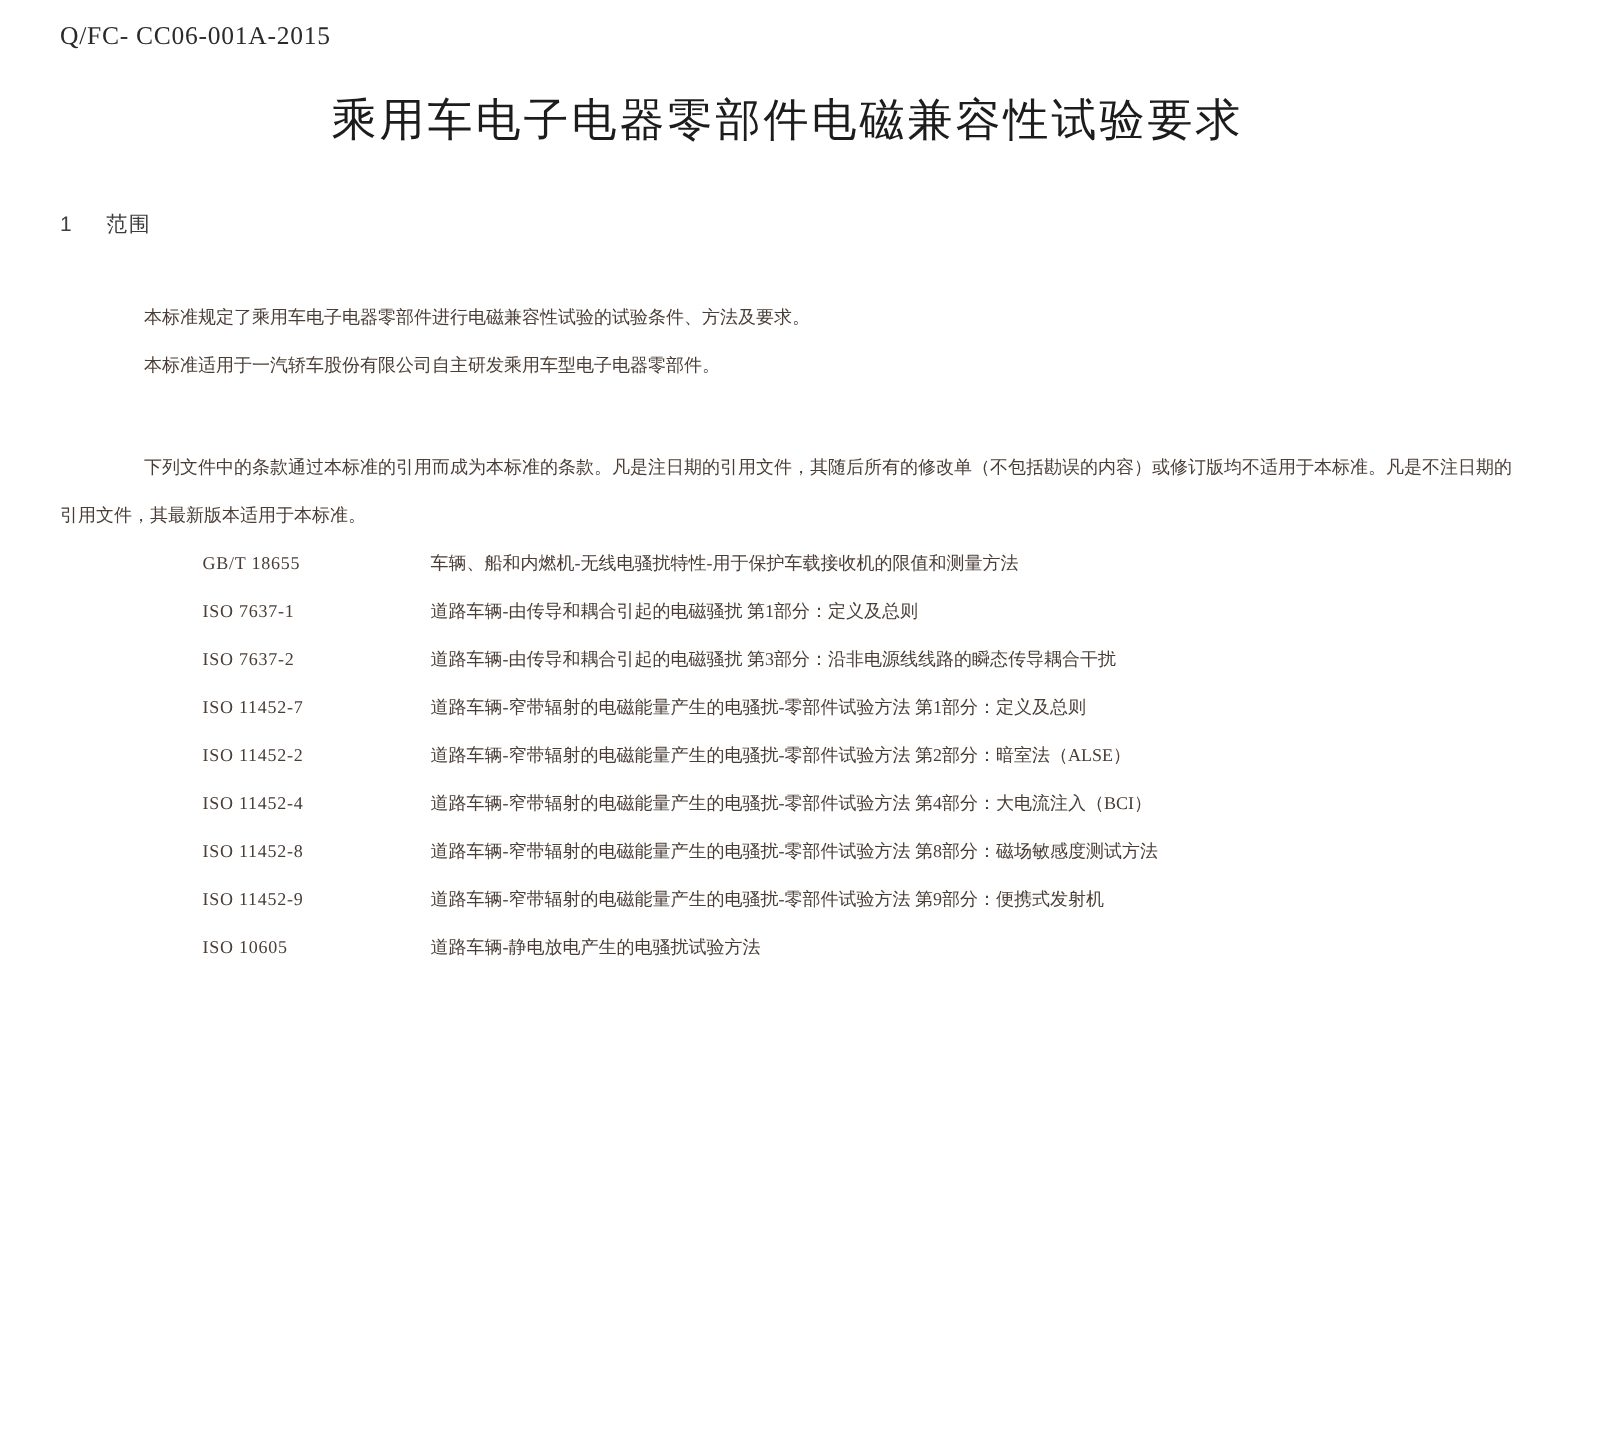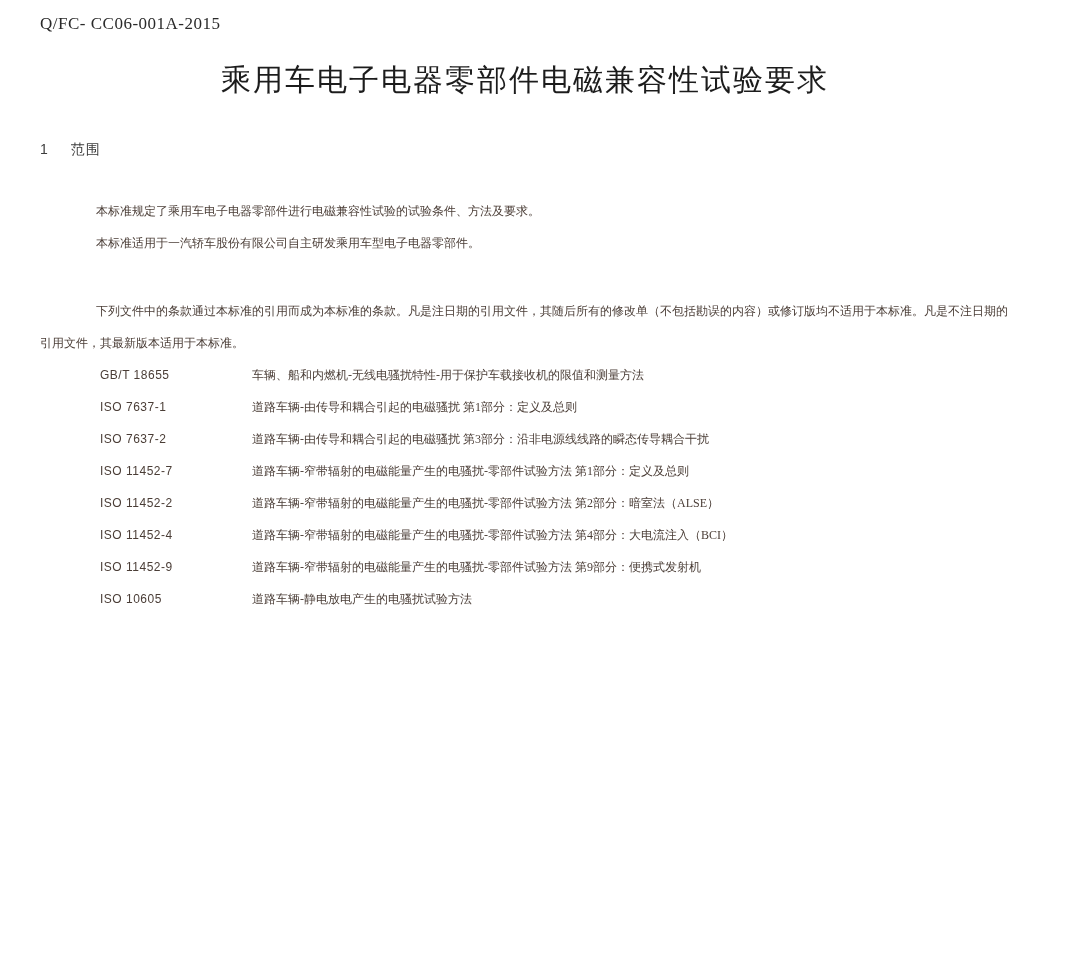--- a/index.html
+++ b/index.html
@@ -48,22 +48,23 @@
     margin: 0;
   }
   .para { text-indent: 56px; }
   .first-para { margin-top: 36px; }
   .ref-block { margin-top: 0; }
   .ref { text-indent: 60px; }
   .ref-code {
     display: inline-block;
     text-indent: 0;
     width: 152px;
-    font-family: Liberation Sans, sans-serif;
+    font-family: Liberation Serif, serif;
     letter-spacing: 0.5px;
+    margin-left: 35px;
   }
 </style>
 </head>
 <body>
 
 <div class="page">
 
   <div class="doc-number">Q/FC- CC06-001A-2015</div>
 
   <div class="doc-title">乘用车电子电器零部件电磁兼容性试验要求</div>
@@ -76,17 +77,18 @@
 
   <p class="body-text para first-para">下列文件中的条款通过本标准的引用而成为本标准的条款。凡是注日期的引用文件，其随后所有的修改单（不包括勘误的内容）或修订版均不适用于本标准。凡是不注日期的引用文件，其最新版本适用于本标准。</p>
 
   <div class="ref-block">
     <p class="body-text ref"><span class="ref-code">GB/T 18655</span><span>车辆、船和内燃机-无线电骚扰特性-用于保护车载接收机的限值和测量方法</span></p>
     <p class="body-text ref"><span class="ref-code">ISO 7637-1</span><span>道路车辆-由传导和耦合引起的电磁骚扰 第1部分：定义及总则</span></p>
     <p class="body-text ref"><span class="ref-code">ISO 7637-2</span><span>道路车辆-由传导和耦合引起的电磁骚扰 第3部分：沿非电源线线路的瞬态传导耦合干扰</span></p>
     <p class="body-text ref"><span class="ref-code">ISO 11452-7</span><span>道路车辆-窄带辐射的电磁能量产生的电骚扰-零部件试验方法 第1部分：定义及总则</span></p>
     <p class="body-text ref"><span class="ref-code">ISO 11452-2</span><span>道路车辆-窄带辐射的电磁能量产生的电骚扰-零部件试验方法 第2部分：暗室法（ALSE）</span></p>
     <p class="body-text ref"><span class="ref-code">ISO 11452-4</span><span>道路车辆-窄带辐射的电磁能量产生的电骚扰-零部件试验方法 第4部分：大电流注入（BCI）</span></p>
+    <p class="body-text ref"><span class="ref-code">ISO 11452-8</span><span>道路车辆-窄带辐射的电磁能量产生的电骚扰-零部件试验方法 第8部分：磁场敏感度测试方法</span></p>
     <p class="body-text ref"><span class="ref-code">ISO 11452-9</span><span>道路车辆-窄带辐射的电磁能量产生的电骚扰-零部件试验方法 第9部分：便携式发射机</span></p>
     <p class="body-text ref"><span class="ref-code">ISO 10605</span><span>道路车辆-静电放电产生的电骚扰试验方法</span></p>
   </div>
 
 </div>
 
 </body></html>

